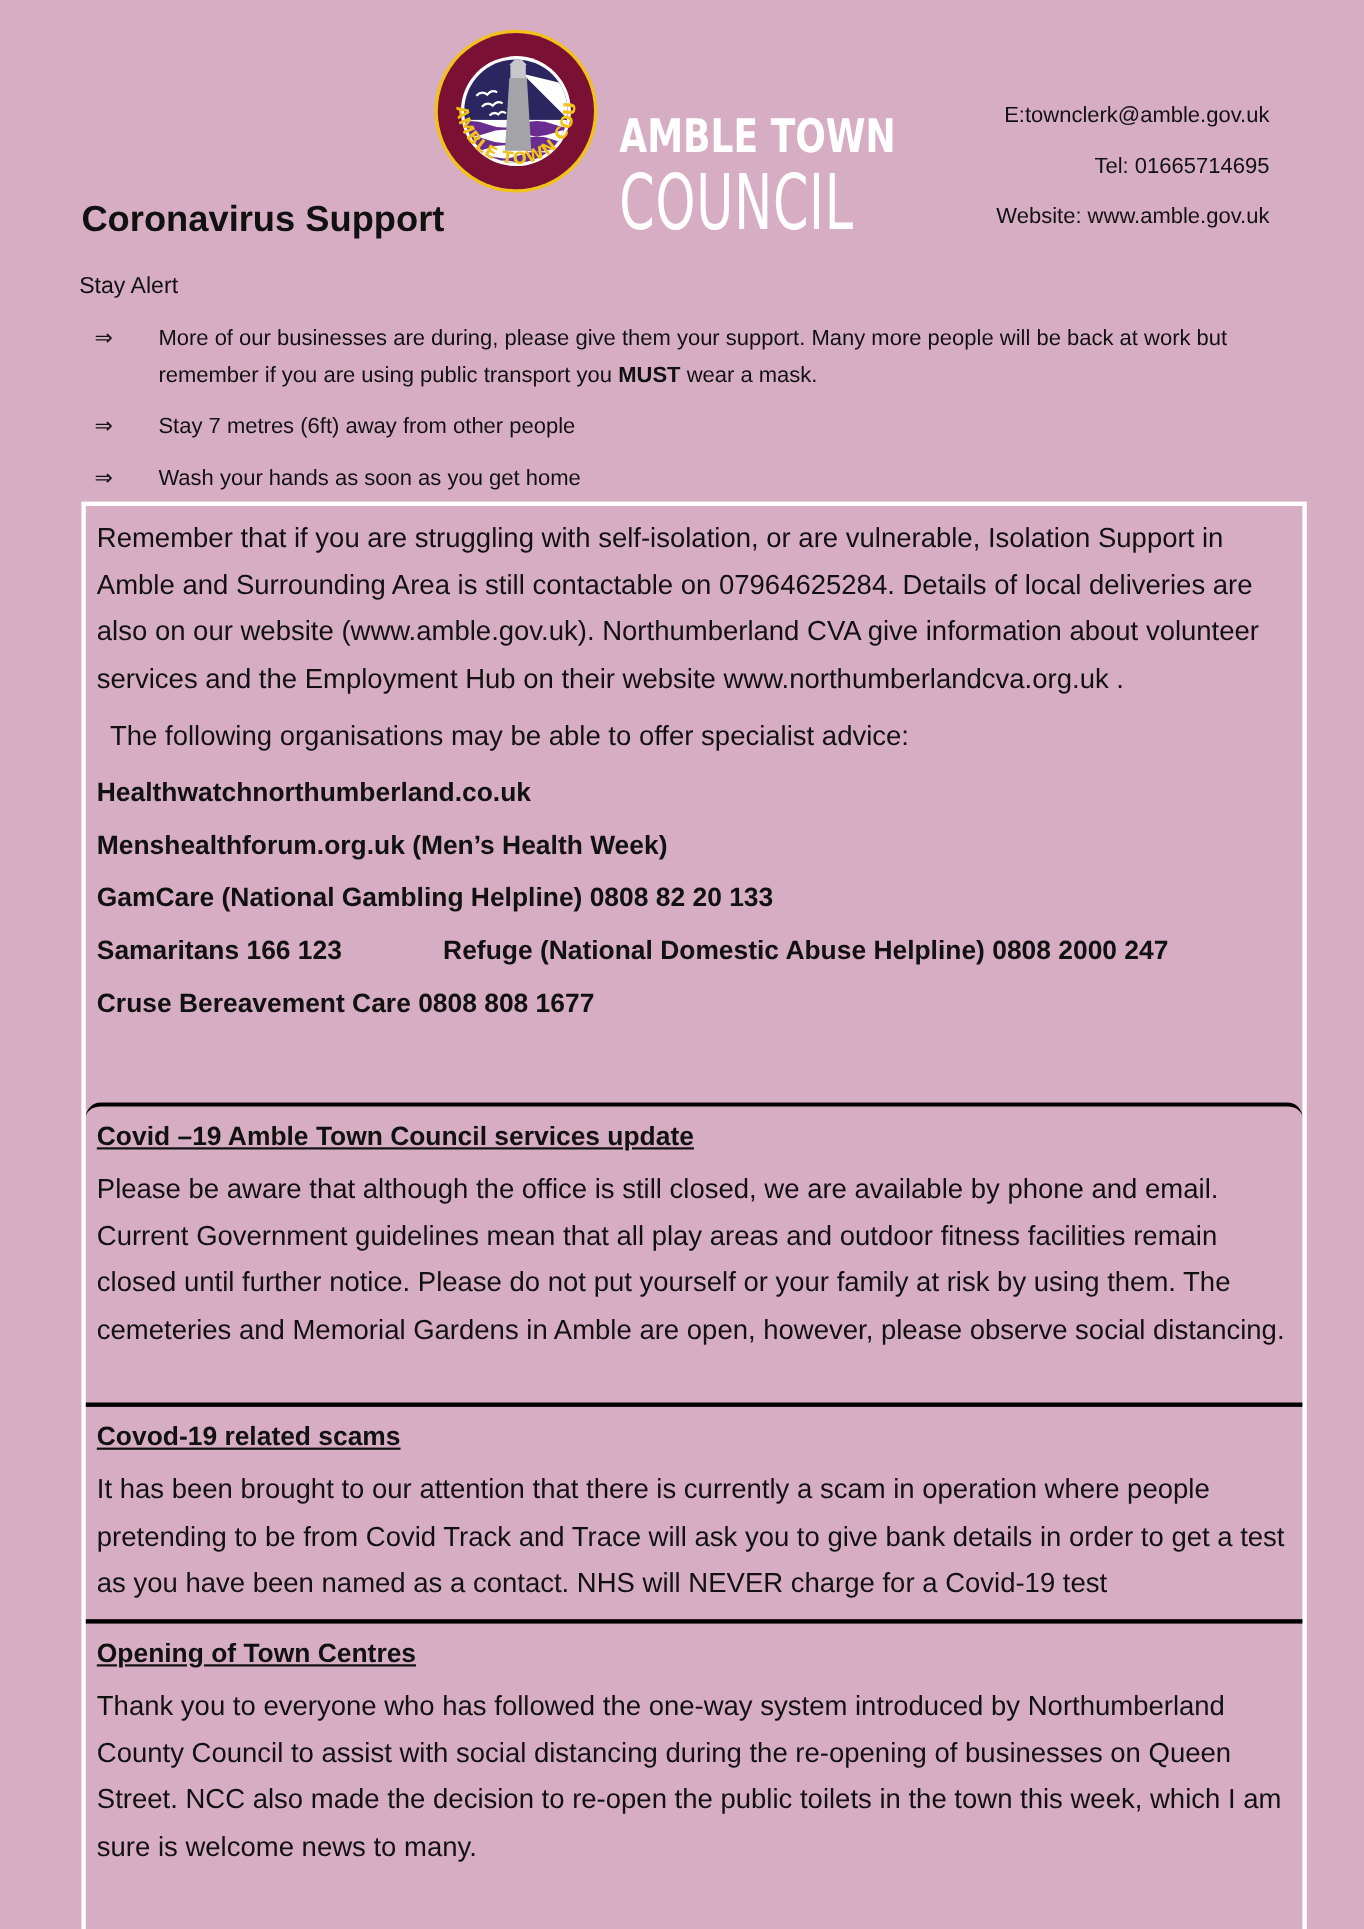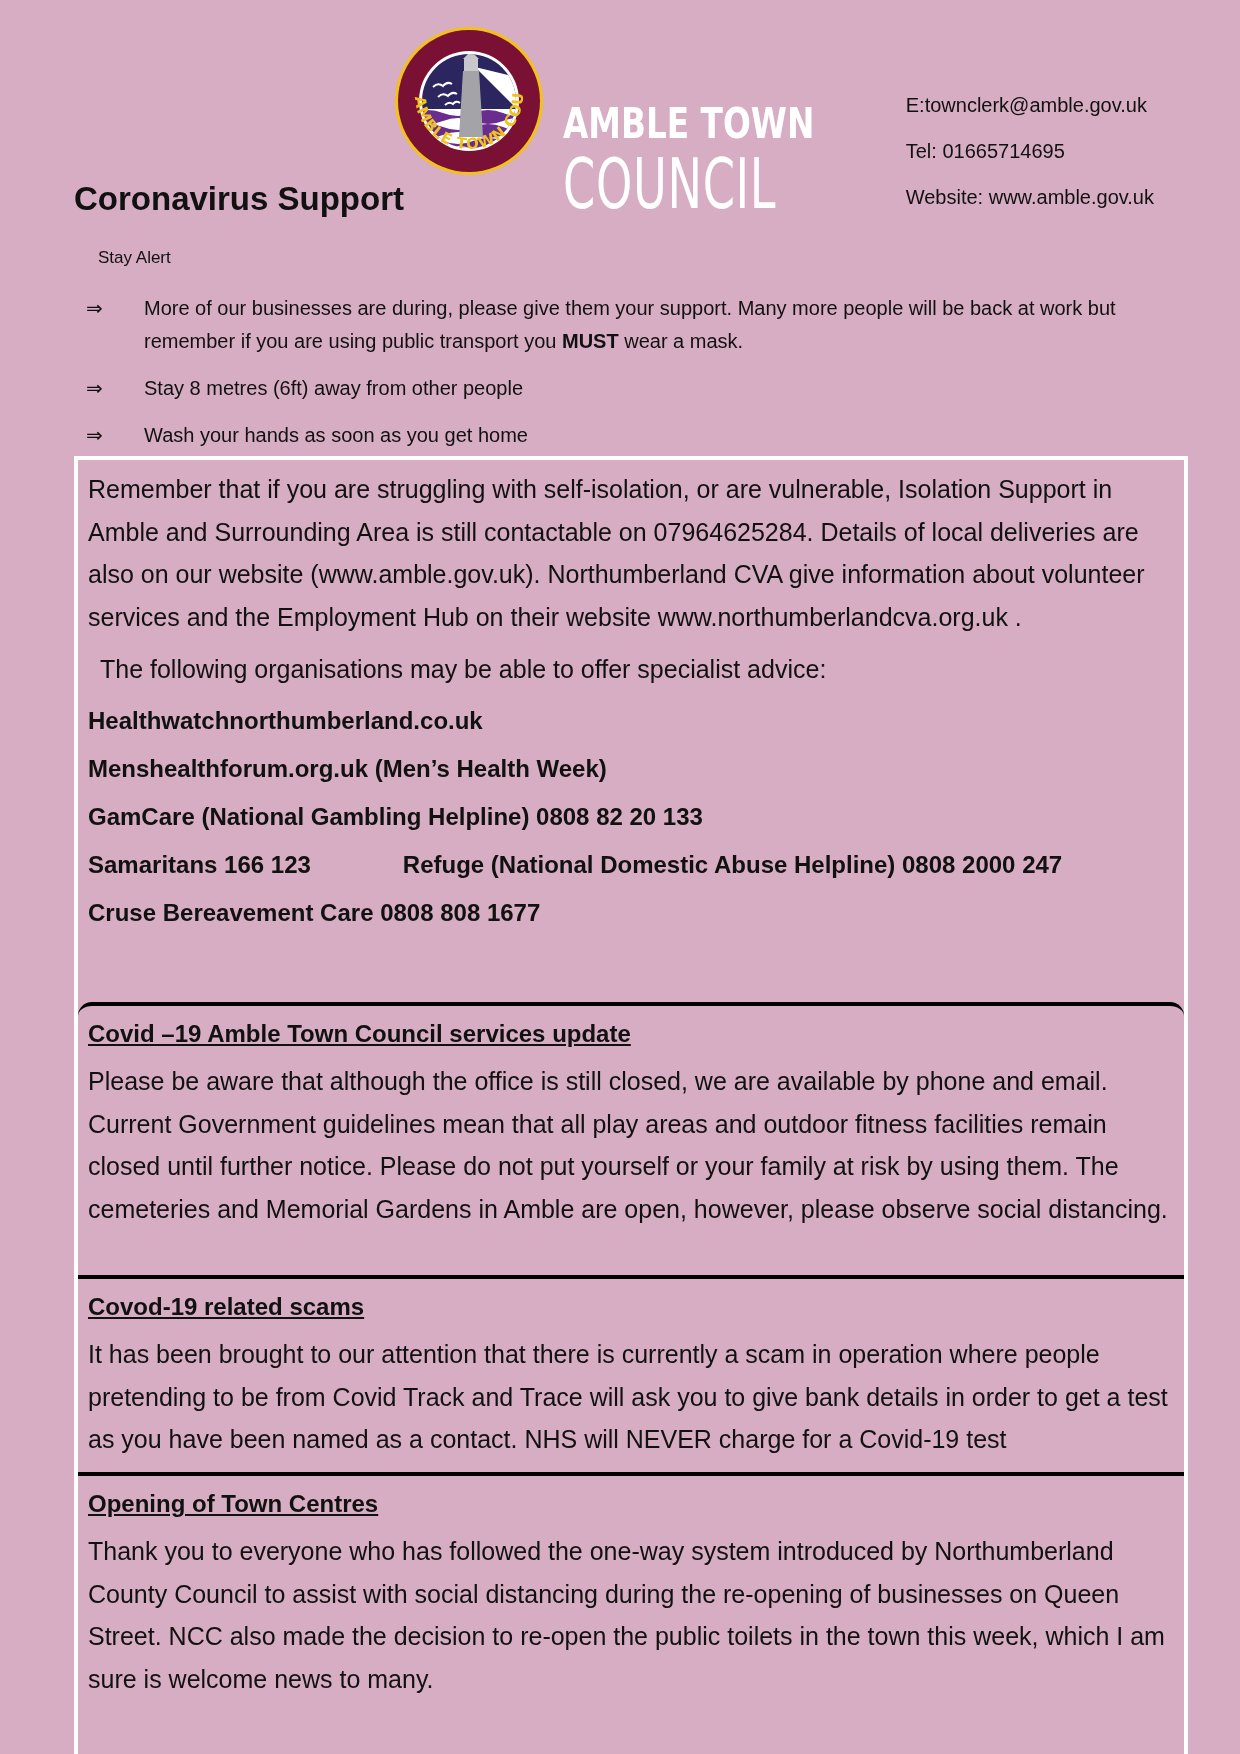--- a/index.html
+++ b/index.html
@@ -9,23 +9,23 @@
     font-family: "Liberation Sans", "DejaVu Sans", sans-serif;
     color: #111;
     position: relative;
   }
   .logo { position: absolute; left: 393px; top: 25px; width: 410px; height: 155px; }
   .emblem { position: absolute; left: 0; top: 0; width: 152px; height: 152px; }
   .wordmark { position: absolute; left: 170px; top: 30px; color: #fff; line-height: 1; margin-top: 48px; }
   .wordmark .l1 { font-family: "DejaVu Sans", sans-serif; font-weight: bold; font-size: 42px; letter-spacing: 0px; transform: scaleX(0.78); transform-origin: left; white-space: nowrap; }
   .wordmark .l2 { font-family: "DejaVu Sans", sans-serif; font-weight: normal; font-size: 70px; letter-spacing: 1px; transform: scaleX(0.66); transform-origin: left; white-space: nowrap; margin-top: 4px; }
 
-  .contact { position: absolute; right: 86px; top: 82px; font-size: 20px; line-height: 46px; margin-left: 24px; }
+  .contact { position: absolute; right: 86px; top: 82px; text-align: right; font-size: 20px; line-height: 46px; margin-left: 24px; }
   .title { position: absolute; left: 74px; top: 180px; font-size: 33px; font-weight: bold; }
-  .stay { position: absolute; left: 98px; top: 248px; font-size: 17px; }
+  .stay { position: absolute; left: 72px; top: 248px; font-size: 21px; }
 
   .bullets { position: absolute; left: 86px; top: 292px; width: 1040px; font-size: 20px; }
   .bullet { display: flex; margin-bottom: 14px; line-height: 33px; }
   .bullet .arr { width: 58px; flex: none; font-size: 20px; }
   .bullet .txt b { font-weight: bold; }
 
   .box {
     position: absolute; left: 74px; top: 456px; width: 1114px; height: 1504px;
     box-sizing: border-box; border: 4px solid #ffffff;
   }
@@ -87,21 +87,21 @@
 <div class="title">Coronavirus Support</div>
 <div class="stay">Stay Alert</div>
 
 <div class="bullets">
   <div class="bullet">
     <span class="arr">⇒</span>
     <span class="txt"><span>More of our businesses are during, please give them your support.  Many more people will be back at work but remember if you are using public transport you </span><b>MUST</b><span> wear a mask.</span></span>
   </div>
   <div class="bullet">
     <span class="arr">⇒</span>
-    <span class="txt">Stay 8 metres (6ft) away from other people</span>
+    <span class="txt">Stay 7 metres (6ft) away from other people</span>
   </div>
   <div class="bullet">
     <span class="arr">⇒</span>
     <span class="txt">Wash your hands as soon as you get home</span>
   </div>
 </div>
 
 <div class="box">
   <div class="sec s1">
     <p class="para">Remember that if you are struggling with self-isolation, or are vulnerable, Isolation Support in Amble and Surrounding Area is still contactable on 07964625284.  Details of local deliveries are also on our website (www.amble.gov.uk). Northumberland CVA  give information about volunteer services and the Employment Hub on their website www.northumberlandcva.org.uk .</p>

